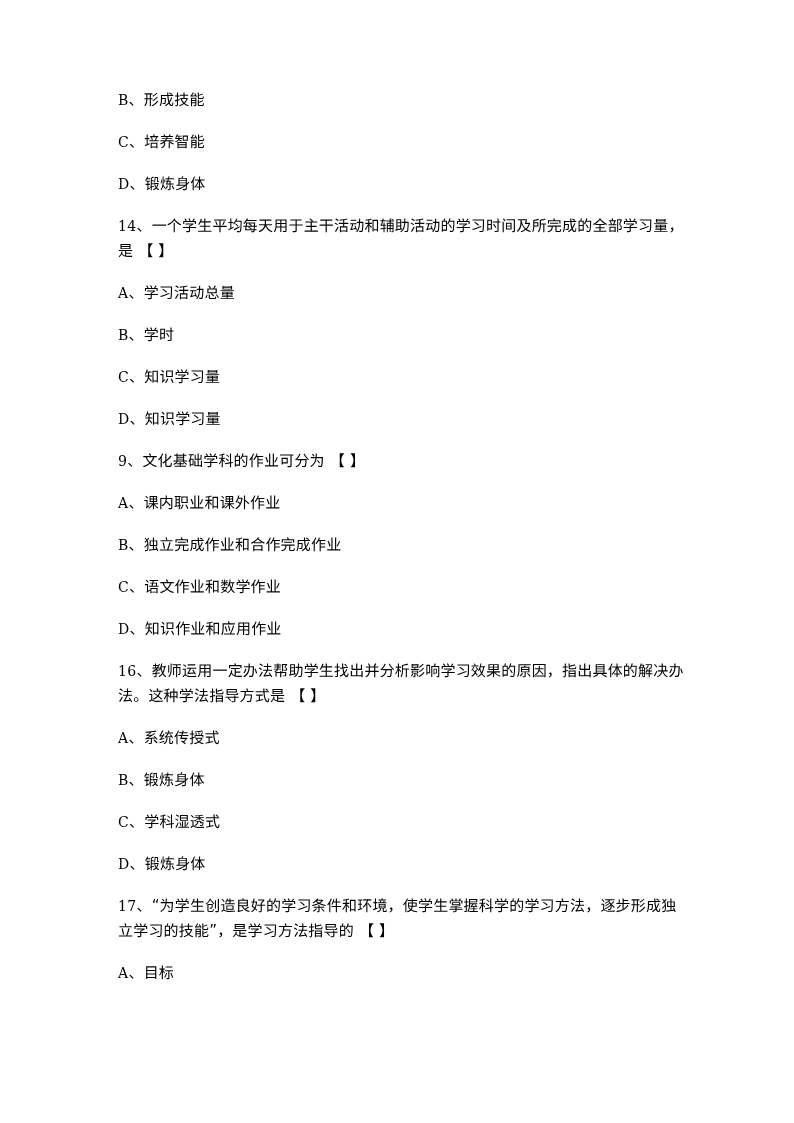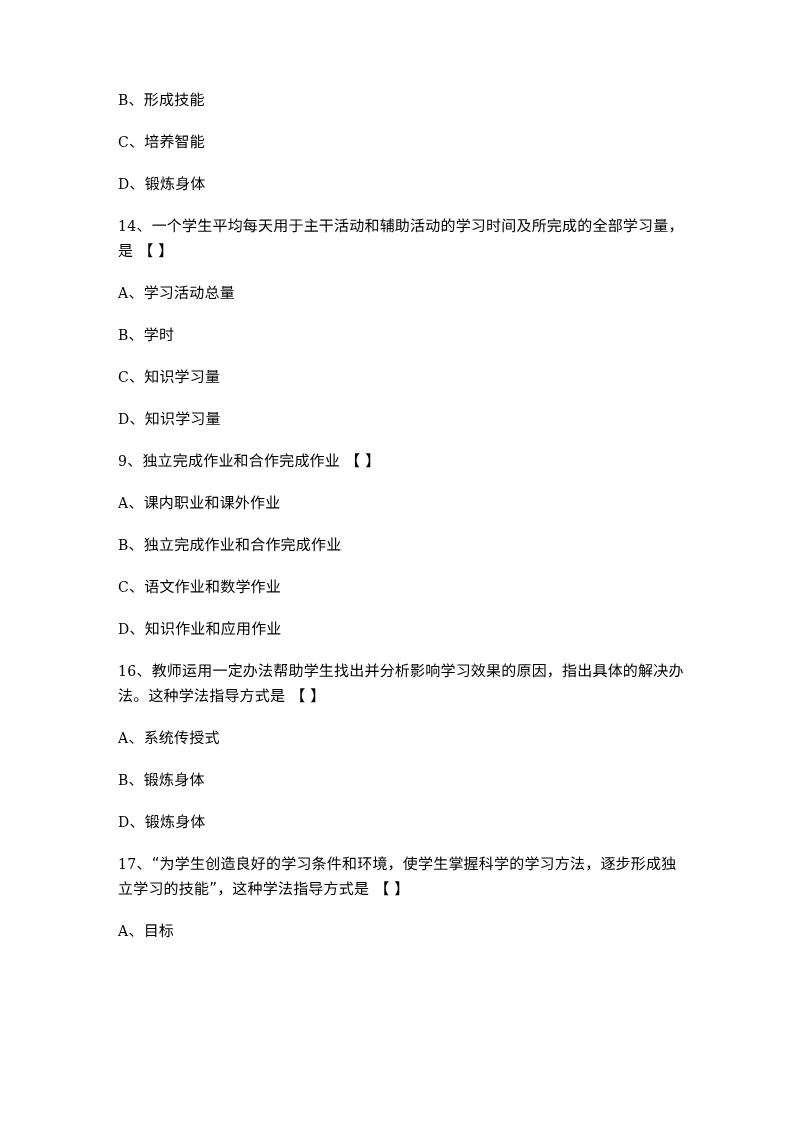--- a/index.html
+++ b/index.html
@@ -68,25 +68,26 @@
 <div class="page">
   <div class="content" id="content">
       <p class="para option" id="opt-13-b"><span class="lat">B</span><span class="cjk">、</span><span class="cjk">形成技能</span></p>
       <p class="para option" id="opt-13-c"><span class="lat">C</span><span class="cjk">、</span><span class="cjk">培养智能</span></p>
       <p class="para option" id="opt-13-d"><span class="lat">D</span><span class="cjk">、</span><span class="cjk">锻炼身体</span></p>
       <p class="para stem" id="q-14"><span class="lat">14</span><span class="cjk">、</span><span class="cjk">一个学生平均每天用于主干活动和辅助活动的学习时间及所完成的全部学习量，是 【 】</span></p>
       <p class="para option" id="opt-14-a"><span class="lat">A</span><span class="cjk">、</span><span class="cjk">学习活动总量</span></p>
       <p class="para option" id="opt-14-b"><span class="lat">B</span><span class="cjk">、</span><span class="cjk">学时</span></p>
       <p class="para option" id="opt-14-c"><span class="lat">C</span><span class="cjk">、</span><span class="cjk">知识学习量</span></p>
       <p class="para option" id="opt-14-d"><span class="lat">D</span><span class="cjk">、</span><span class="cjk">知识学习量</span></p>
-      <p class="para stem" id="q-15"><span class="lat">9</span><span class="cjk">、</span><span class="cjk">独立完成作业和合作完成作业 【 】</span></p>
+      <p class="para stem" id="q-15"><span class="lat">9</span><span class="cjk">、</span><span class="cjk">文化基础学科的作业可分为 【 】</span></p>
       <p class="para option" id="opt-15-a"><span class="lat">A</span><span class="cjk">、</span><span class="cjk">课内职业和课外作业</span></p>
       <p class="para option" id="opt-15-b"><span class="lat">B</span><span class="cjk">、</span><span class="cjk">独立完成作业和合作完成作业</span></p>
       <p class="para option" id="opt-15-c"><span class="lat">C</span><span class="cjk">、</span><span class="cjk">语文作业和数学作业</span></p>
       <p class="para option" id="opt-15-d"><span class="lat">D</span><span class="cjk">、</span><span class="cjk">知识作业和应用作业</span></p>
       <p class="para stem" id="q-16"><span class="lat">16</span><span class="cjk">、</span><span class="cjk">教师运用一定办法帮助学生找出并分析影响学习效果的原因，指出具体的解决办法。这种学法指导方式是 【 】</span></p>
       <p class="para option" id="opt-16-a"><span class="lat">A</span><span class="cjk">、</span><span class="cjk">系统传授式</span></p>
       <p class="para option" id="opt-16-b"><span class="lat">B</span><span class="cjk">、</span><span class="cjk">锻炼身体</span></p>
+      <p class="para option" id="opt-16-c"><span class="lat">C</span><span class="cjk">、</span><span class="cjk">学科湿透式</span></p>
       <p class="para option" id="opt-16-d"><span class="lat">D</span><span class="cjk">、</span><span class="cjk">锻炼身体</span></p>
-      <p class="para stem" id="q-17"><span class="lat">17</span><span class="cjk">、</span><span class="cjk">“为学生创造良好的学习条件和环境，使学生掌握科学的学习方法，逐步形成独立学习的技能”，这种学法指导方式是 【 】</span></p>
+      <p class="para stem" id="q-17"><span class="lat">17</span><span class="cjk">、</span><span class="cjk">“为学生创造良好的学习条件和环境，使学生掌握科学的学习方法，逐步形成独立学习的技能”，是学习方法指导的 【 】</span></p>
       <p class="para option" id="opt-17-a"><span class="lat">A</span><span class="cjk">、</span><span class="cjk">目标</span></p>
     </div>
 </div>
 
 </body></html>

